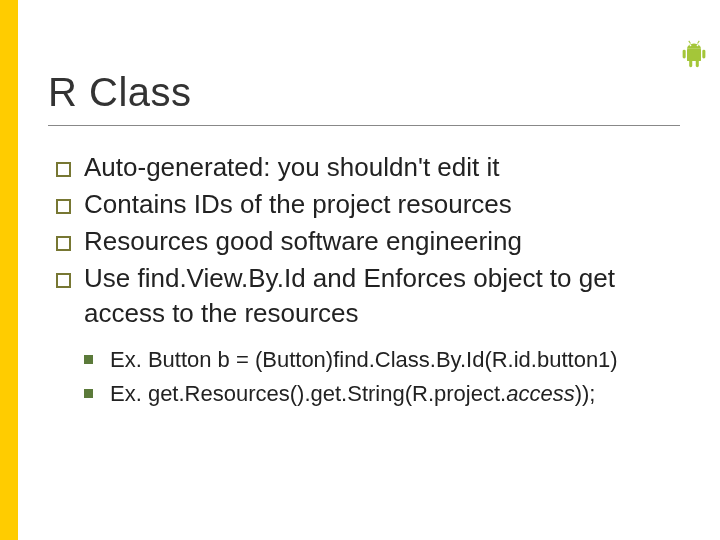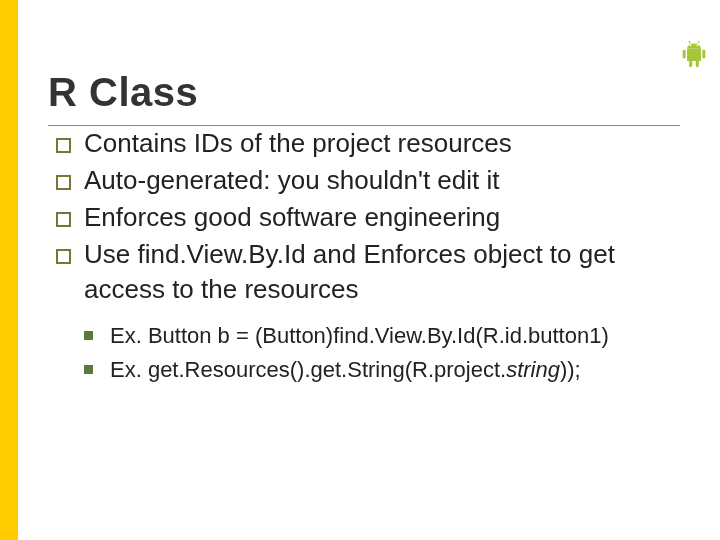--- a/index.html
+++ b/index.html
@@ -22,25 +22,26 @@
   }
   .android-icon {
     position: absolute;
     top: 38px;
     right: 12px;
     width: 28px;
     height: 32px;
   }
   .title {
     font-size: 40px;
-    font-weight: 700;
+    font-weight: 400;
     color: #333;
     letter-spacing: 0.5px;
     padding-bottom: 10px;
     border-bottom: 1px solid #888;
+    margin-bottom: 24px;
     font-family: Arial, sans-serif;
   }
   .bullets {
     list-style: none;
     margin-left: 8px;
   }
   .bullets > li {
     font-size: 26px;
     line-height: 1.35;
     color: #222;
@@ -104,28 +105,28 @@
         <rect x="25.5" y="13" width="3.5" height="10" rx="1.7"></rect>
         <rect x="10.5" y="25" width="3.5" height="8" rx="1.7"></rect>
         <rect x="18" y="25" width="3.5" height="8" rx="1.7"></rect>
       </g>
     </svg>
   </div>
 
   <h1 class="title">R Class</h1>
 
   <ul class="bullets">
+    <li>Auto-generated: you shouldn't edit it</li>
     <li>Contains IDs of the project resources</li>
-    <li>Auto-generated: you shouldn't edit it</li>
-    <li>Enforces good software engineering</li>
+    <li>Resources good software engineering</li>
     <li>Use find.View.By.Id and Enforces object to get access to the resources</li>
   </ul>
 
   <ul class="sub-bullets">
     <li>
-      <span>Ex. Button b = (Button)find.View.By.Id(R.id.button1)</span>
+      <span>Ex. Button b = (Button)find.Class.By.Id(R.id.button1)</span>
     </li>
     <li>
-      <span>Ex. get.Resources().get.String(R.project.</span><span class="italic">string</span><span>));</span>
+      <span>Ex. get.Resources().get.String(R.project.</span><span class="italic">access</span><span>));</span>
     </li>
   </ul>
 
 </div>
 
 </body></html>

